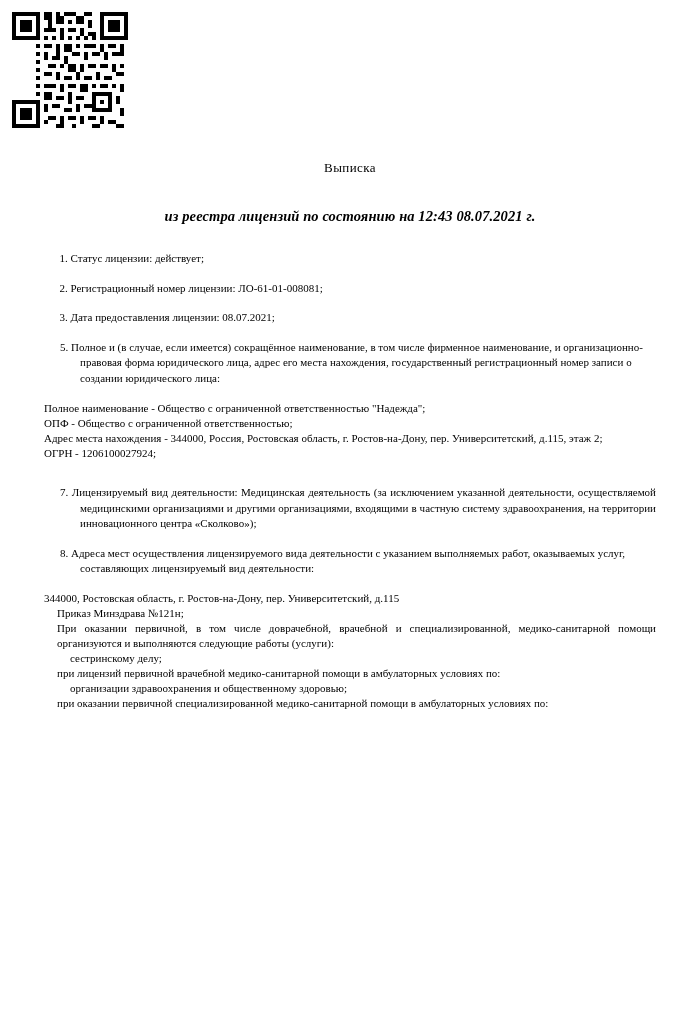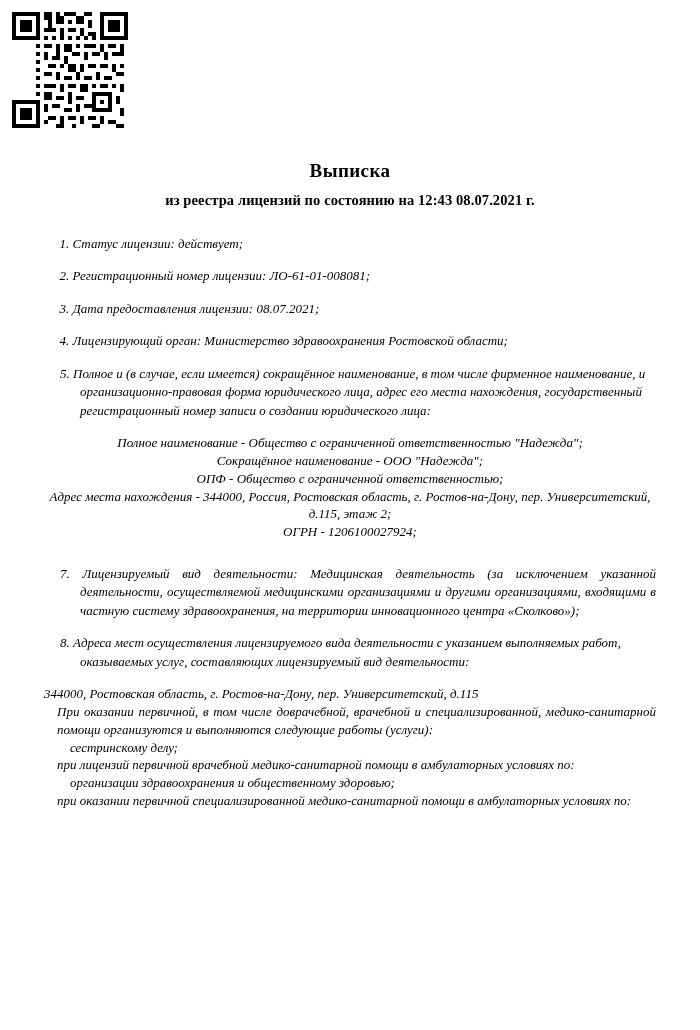--- a/index.html
+++ b/index.html
@@ -30,53 +30,53 @@
     height: 116px;
   }
   .qr-wrap svg { display: block; }
 
   
   .title-block {
     margin-top: 148px;
     text-align: center;
   }
   .doc-title {
-    font-size: 19px;
-    font-weight: bold;
+    font-size: 13px;
+    font-weight: normal;
     letter-spacing: 0.4px;
   }
   .doc-subtitle {
     font-size: 14.5px;
     font-weight: bold;
-    margin-top: 10px;
+    margin-top: 32px;
     letter-spacing: 0.1px;
+    font-style: italic;
   }
 
   
   .body-block {
     margin-top: 26px;
-    font-size: 13px;
+    font-size: 11px;
     line-height: 1.42;
-    font-style: italic;
   }
   .item {
     margin-bottom: 14px;
     padding-left: 16px;
     text-indent: -0.5px;
   }
   .item.hang {
     padding-left: 36px;
     text-indent: -20px;
   }
   .plain {
     margin-bottom: 14px;
     padding-left: 0px;
     line-height: 1.37;
   }
-  .plain .ln { display: block; text-align: center; }
+  .plain .ln { display: block; }
   .just {
     text-align: justify;
     margin-top: 24px;
   }
   .works {
     margin-bottom: 12px;
     padding-left: 0;
     line-height: 1.37;
   }
   .works .ln { display: block; }
@@ -217,36 +217,35 @@
   <div class="title-block">
     <div class="doc-title">Выписка</div>
     <div class="doc-subtitle">из реестра лицензий по состоянию на 12:43 08.07.2021 г.</div>
   </div>
 
   <div class="body-block">
 
     <div class="item">1. Статус лицензии: действует;</div>
     <div class="item">2. Регистрационный номер лицензии: ЛО-61-01-008081;</div>
     <div class="item">3. Дата предоставления лицензии: 08.07.2021;</div>
-    <div class="item">4. Лицензирующий орган: Министерство здравоохранения Ростовской области;</div>
     <div class="item hang">5. Полное и (в случае, если имеется) сокращённое наименование, в том числе фирменное наименование, и организационно-правовая форма юридического лица, адрес его места нахождения, государственный регистрационный номер записи о создании юридического лица:</div>
 
     <div class="plain">
       <span class="ln">Полное наименование - Общество с ограниченной ответственностью "Надежда";</span>
-      <span class="ln">Сокращённое наименование - ООО "Надежда";</span>
       <span class="ln">ОПФ - Общество с ограниченной ответственностью;</span>
       <span class="ln">Адрес места нахождения - 344000, Россия, Ростовская область, г. Ростов-на-Дону, пер. Университетский, д.115, этаж 2;</span>
       <span class="ln">ОГРН - 1206100027924;</span>
     </div>
 
     <div class="item hang just">7. Лицензируемый вид деятельности: Медицинская деятельность (за исключением указанной деятельности, осуществляемой медицинскими организациями и другими организациями, входящими в частную систему здравоохранения, на территории инновационного центра «Сколково»);</div>
     <div class="item hang">8. Адреса мест осуществления лицензируемого вида деятельности с указанием выполняемых работ, оказываемых услуг, составляющих лицензируемый вид деятельности:</div>
 
     <div class="works">
       <span class="ln">344000, Ростовская область, г. Ростов-на-Дону, пер. Университетский, д.115</span>
+      <span class="ln i1">Приказ Минздрава №121н;</span>
       <span class="ln i1j">При оказании первичной, в том числе доврачебной, врачебной и специализированной, медико-санитарной помощи организуются и выполняются следующие работы (услуги):</span>
       <span class="ln i2">сестринскому делу;</span>
       <span class="ln i1j">при лицензий первичной врачебной медико-санитарной помощи в амбулаторных условиях по:</span>
       <span class="ln i2">организации здравоохранения и общественному здоровью;</span>
       <span class="ln i1j">при оказании первичной специализированной медико-санитарной помощи в амбулаторных условиях по:</span>
     </div>
 
   </div>
 </div>
 

